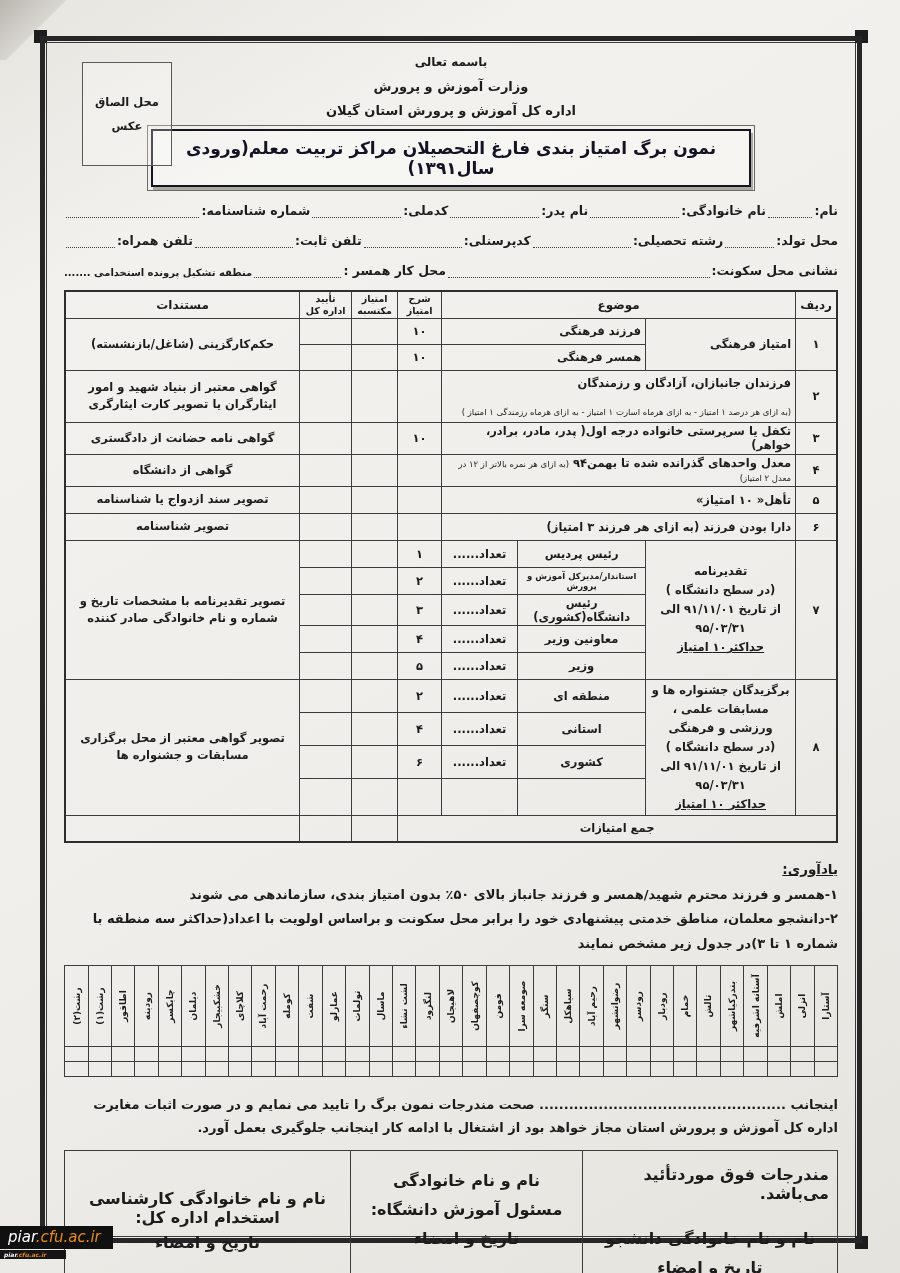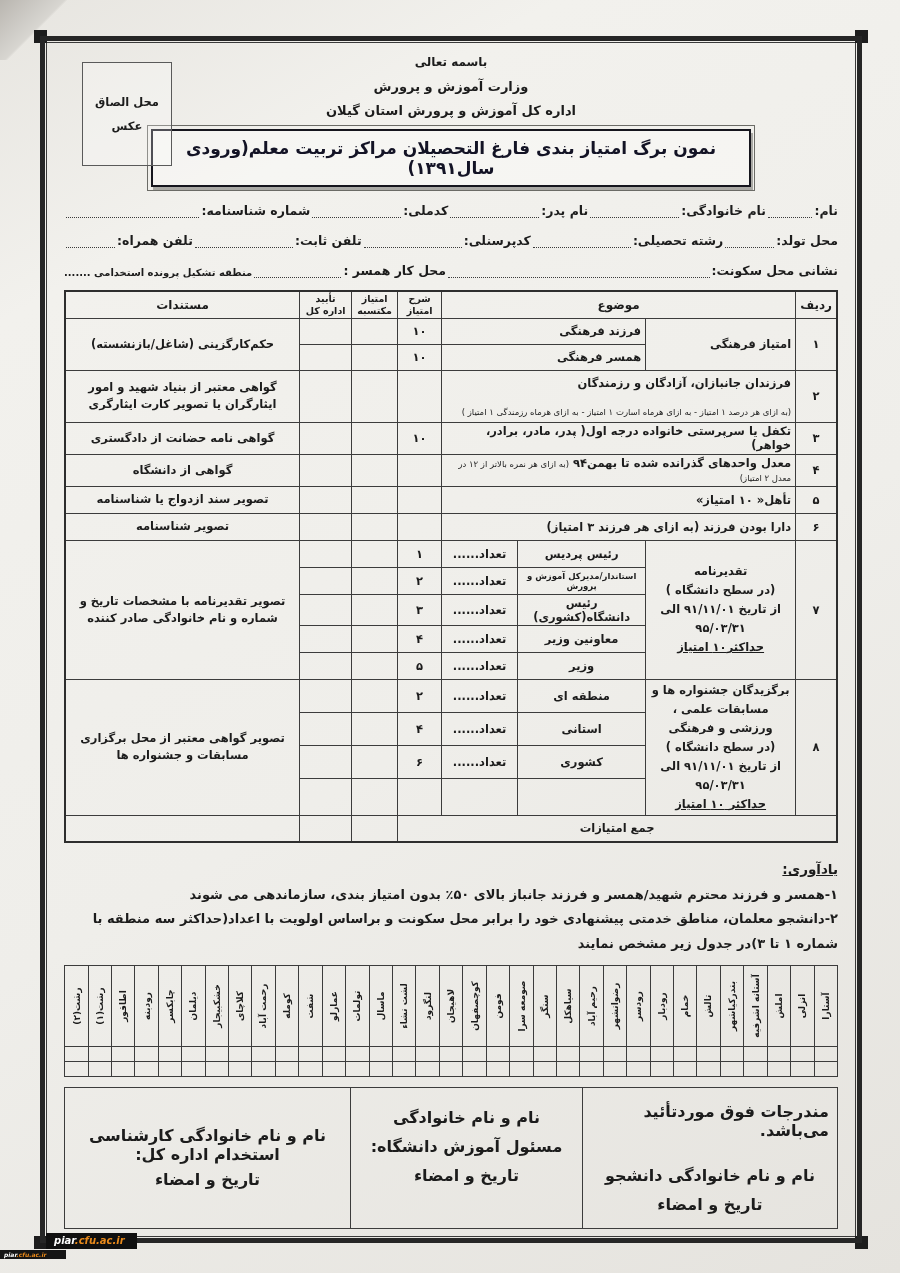--- a/index.html
+++ b/index.html
@@ -64,22 +64,22 @@
   
   .decl{margin-top:16px;font-weight:bold;font-size:13px;line-height:1.8;text-align:right;}
   .stable{width:100%;margin-top:10px;border:1.5px solid #2e2e2e;}
   .stable td{border:1px solid #3c3c3c;vertical-align:top;padding:14px 8px;height:105px;font-size:16px;font-weight:bold;}
   .sg-top{text-align:right;}
   .sg-mid{text-align:center;margin-top:18px;}
   .sg-mid2{text-align:center;margin-top:10px;}
   .sg-center-stack{display:flex;flex-direction:column;justify-content:center;align-items:center;height:100%;gap:6px;text-align:center;}
   
   .wm{position:absolute;left:0;bottom:14px;z-index:5;}
-  .wm-main{background:#101010;color:#fff;font-style:italic;font-weight:bold;font-size:10px;
-    padding:2px 12px 3px 8px;font-family:"DejaVu Sans",sans-serif;direction:ltr;display:inline-block;margin-left:46px;}
+  .wm-main{background:#101010;color:#fff;font-style:italic;font-weight:normal;font-size:15px;
+    padding:2px 12px 3px 8px;font-family:"DejaVu Sans",sans-serif;direction:ltr;display:inline-block;}
   .wm-main .acc{color:#e8891b;}
   .wm-sub{background:#151515;color:#e8891b;font-size:6px;font-style:italic;font-weight:bold;
     padding:1px 4px;direction:ltr;display:block;width:58px;margin-top:1px;}
   .wm-sub .w{color:#fff;}
 </style>
 </head>
 <body>
 
 <div class="corner-shade"></div>
 
@@ -561,20 +561,21 @@
           <td></td>
           <td></td>
           <td></td>
           <td></td>
           <td></td>
           <td></td>
     </tr>
   </tbody>
     </table>
 
+  <div class="decl">اینجانب .................................................. صحت مندرجات نمون برگ را تایید می نمایم و در صورت اثبات مغایرت اداره کل آموزش و پرورش استان مجاز خواهد بود از اشتغال با ادامه کار اینجانب جلوگیری بعمل آورد.</div>
 
   <table class="stable">
     <colgroup>
         <col style="width:33%">
         <col style="width:30%">
         <col>
       </colgroup>
     <tbody>
         <tr>
       <td>

